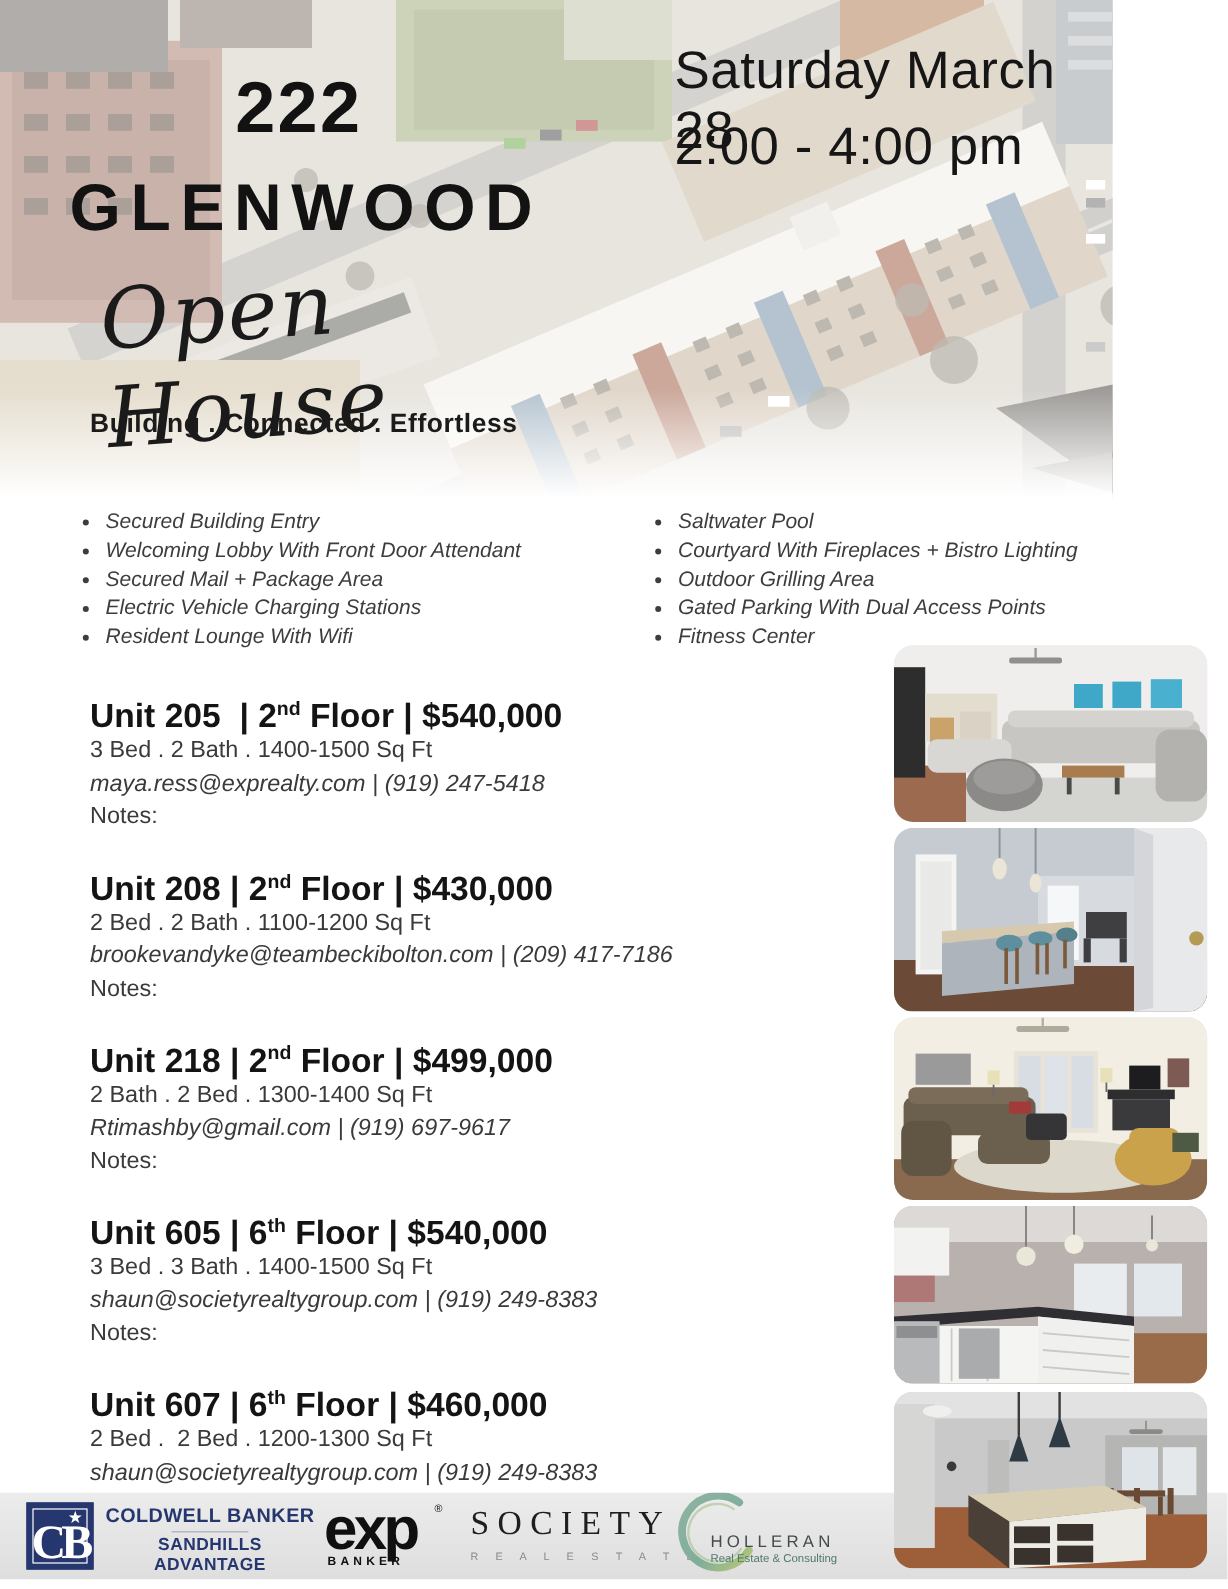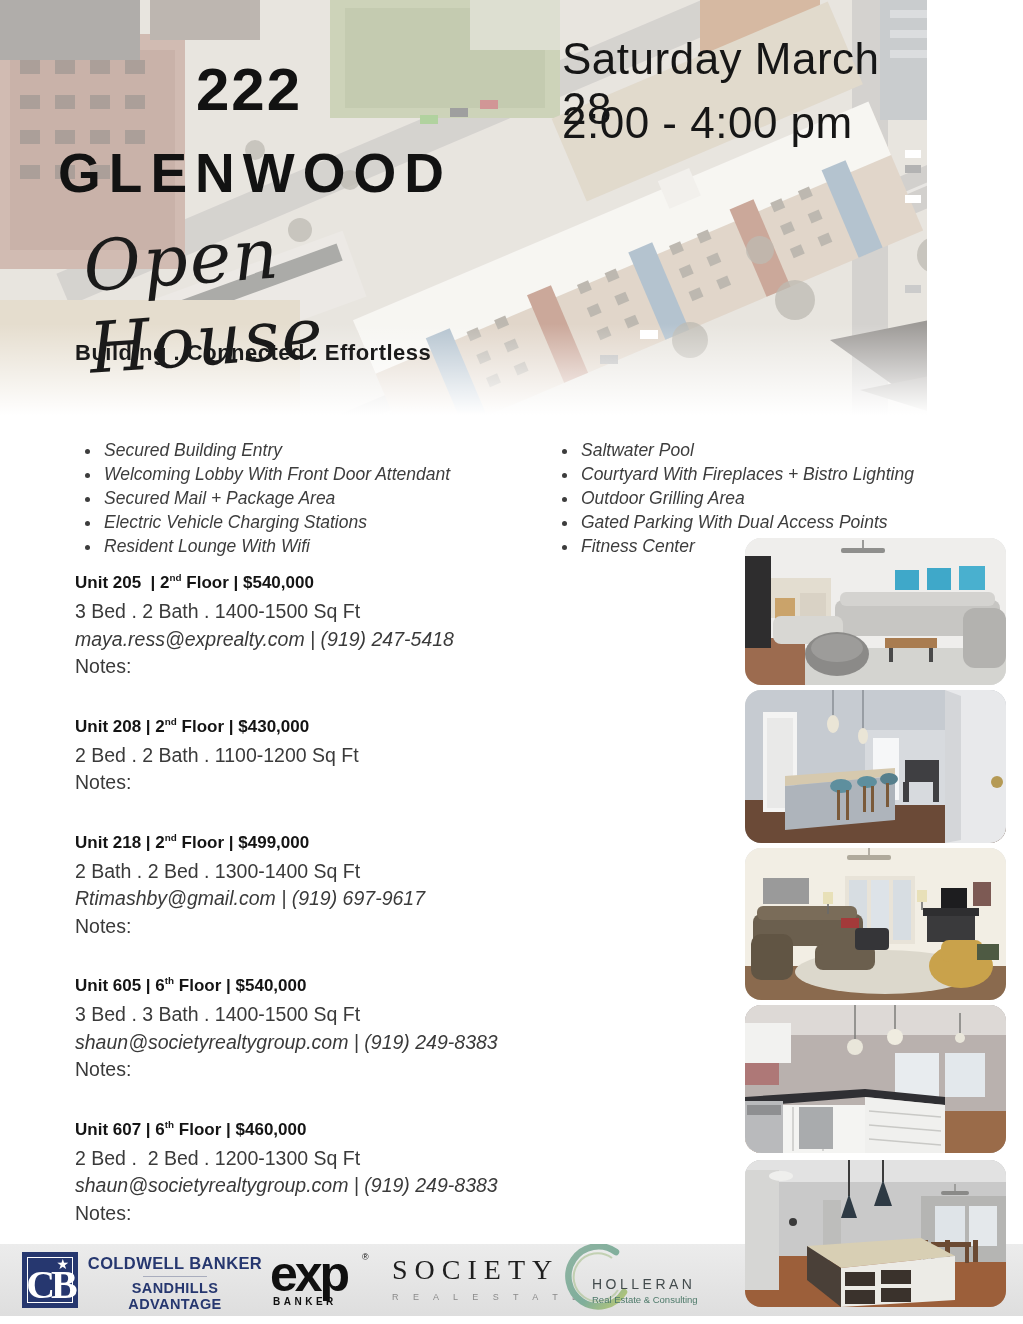--- a/index.html
+++ b/index.html
@@ -18,28 +18,28 @@
   .script-title{
     position:absolute;left:86px;top:212px;width:400px;
     font-family:"DejaVu Serif", serif;font-style:italic;font-weight:400;
     font-size:70px;color:#1a1a1a;transform:rotate(-4deg);letter-spacing:2px;
   }
   .tagline{position:absolute;left:75px;top:340px;font-size:22px;font-weight:700;color:#1b1b1b;letter-spacing:0.5px;}
   .event-date{position:absolute;left:562px;top:34px;font-size:44px;font-weight:400;color:#161616;letter-spacing:0.5px;}
   .event-time{position:absolute;left:562px;top:98px;font-size:44px;font-weight:400;color:#161616;letter-spacing:0.5px;}
   
   .amenities{position:absolute;top:422px;font-style:italic;font-size:17.5px;color:#3d3d3d;}
-  .amenities ul{margin:16px;padding:0 0 0 20px;list-style:disc;}
+  .amenities ul{margin:0;padding:0 0 0 20px;list-style:disc;}
   .amenities li{line-height:24px;padding-left:2px;}
   .amenities-left{left:66px;width:470px;}
   .amenities-right{left:543px;width:470px;}
   
   .units{position:absolute;left:75px;top:568px;width:660px;}
   .unit-block{margin-bottom:31px;}
-  .unit-title{font-size:17px;font-weight:700;color:#141414;line-height:30px;white-space:pre;}
+  .unit-title{font-size:28px;font-weight:700;color:#141414;line-height:30px;white-space:pre;margin-top:14px;}
   .unit-title sup{font-size:58%;vertical-align:super;line-height:0;}
   .unit-line{font-size:19.5px;line-height:27.5px;color:#3a3a3a;white-space:pre-wrap;}
   .unit-contact{font-style:italic;}
   
   .photo{position:absolute;left:745px;width:261px;border-radius:16px;overflow:hidden;z-index:5;background:#ddd;}
   .photo svg{display:block;}
   
   .footer-bar{position:absolute;left:0;top:1244px;width:1023px;height:72px;
     background:linear-gradient(#ececec,#dedede);z-index:1;}
   .cb-box{position:absolute;left:22px;top:8px;width:56px;height:56px;background:#26376f;
@@ -228,20 +228,21 @@
   <div class="unit-block">
     <div class="unit-title"><span>Unit 205 </span><span> | </span><span>2</span><sup>nd</sup><span> Floor</span><span> | </span><span>$540,000</span></div>
     <div class="unit-line">3 Bed . 2 Bath . 1400-1500 Sq Ft</div>
     <div class="unit-line unit-contact">maya.ress@exprealty.com | (919) 247-5418</div>
     <div class="unit-line">Notes:</div>
   </div>
 
   <div class="unit-block">
     <div class="unit-title"><span>Unit 208</span><span> | </span><span>2</span><sup>nd</sup><span> Floor</span><span> | </span><span>$430,000</span></div>
     <div class="unit-line">2 Bed . 2 Bath . 1100-1200 Sq Ft</div>
+    <div class="unit-line unit-contact">brookevandyke@teambeckibolton.com | (209) 417-7186</div>
     <div class="unit-line">Notes:</div>
   </div>
 
   <div class="unit-block">
     <div class="unit-title"><span>Unit 218</span><span> | </span><span>2</span><sup>nd</sup><span> Floor</span><span> | </span><span>$499,000</span></div>
     <div class="unit-line">2 Bath . 2 Bed . 1300-1400 Sq Ft</div>
     <div class="unit-line unit-contact">Rtimashby@gmail.com | (919) 697-9617</div>
     <div class="unit-line">Notes:</div>
   </div>
 

